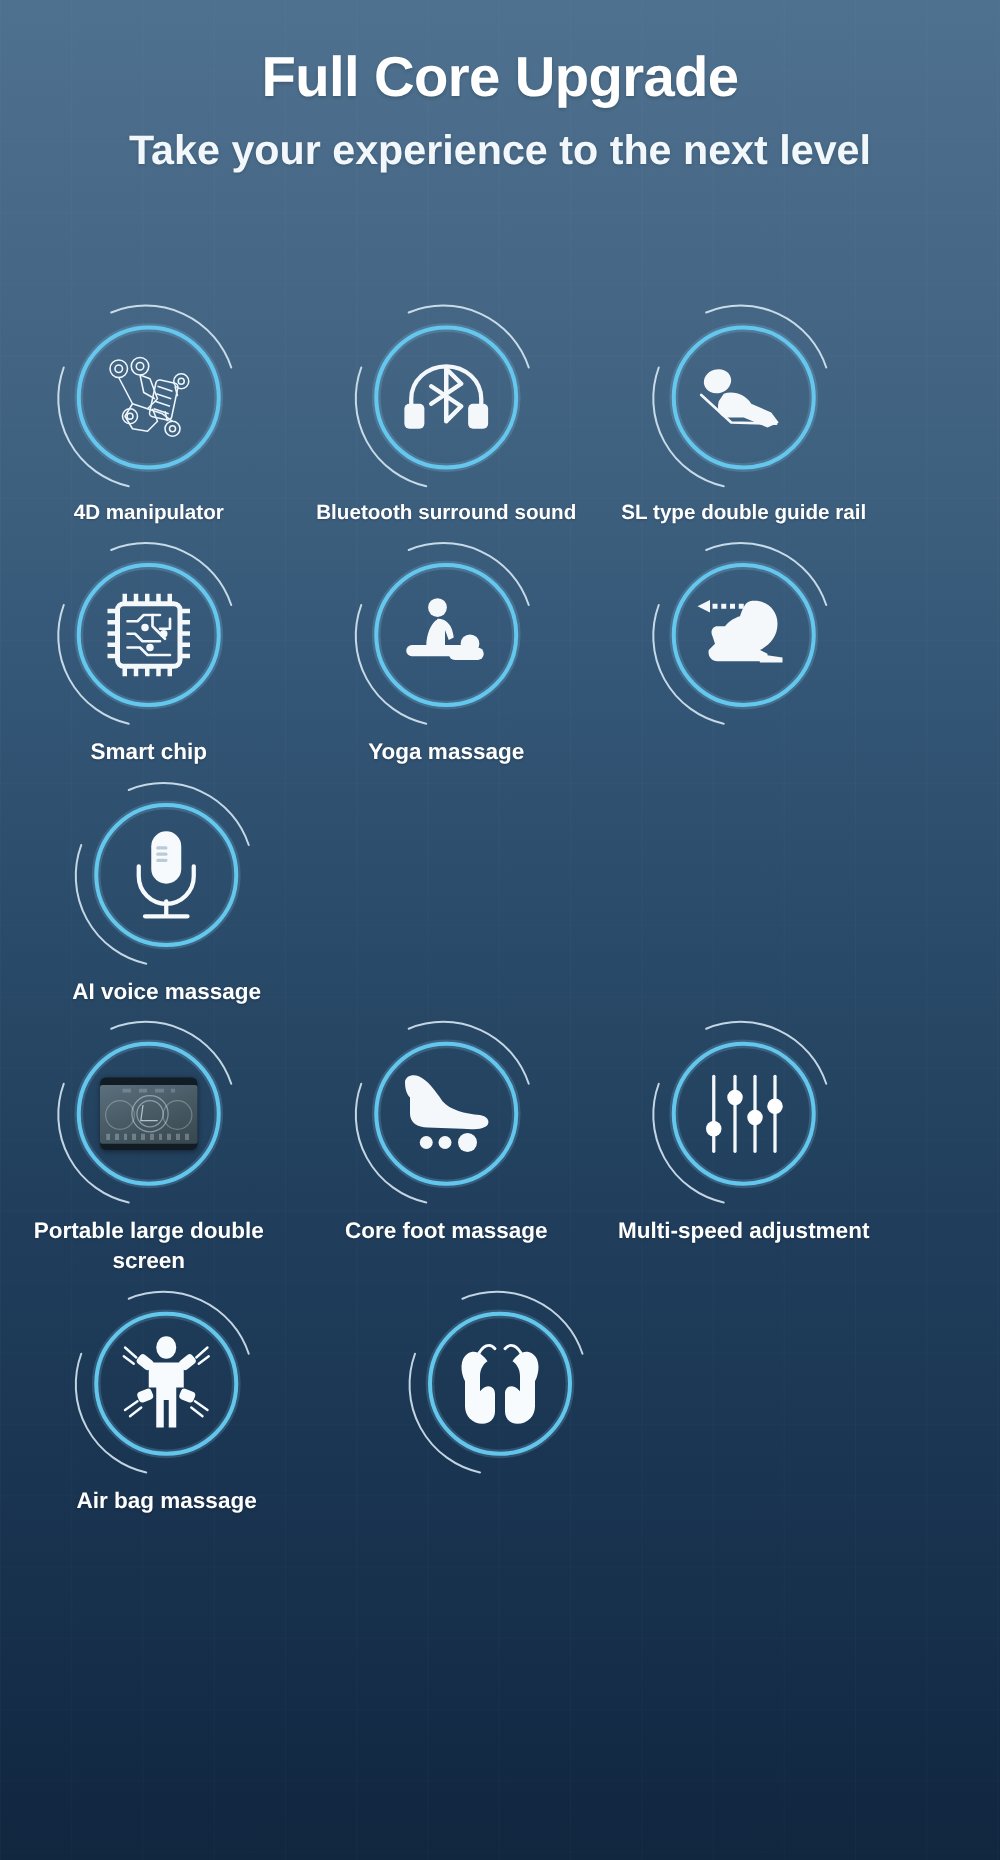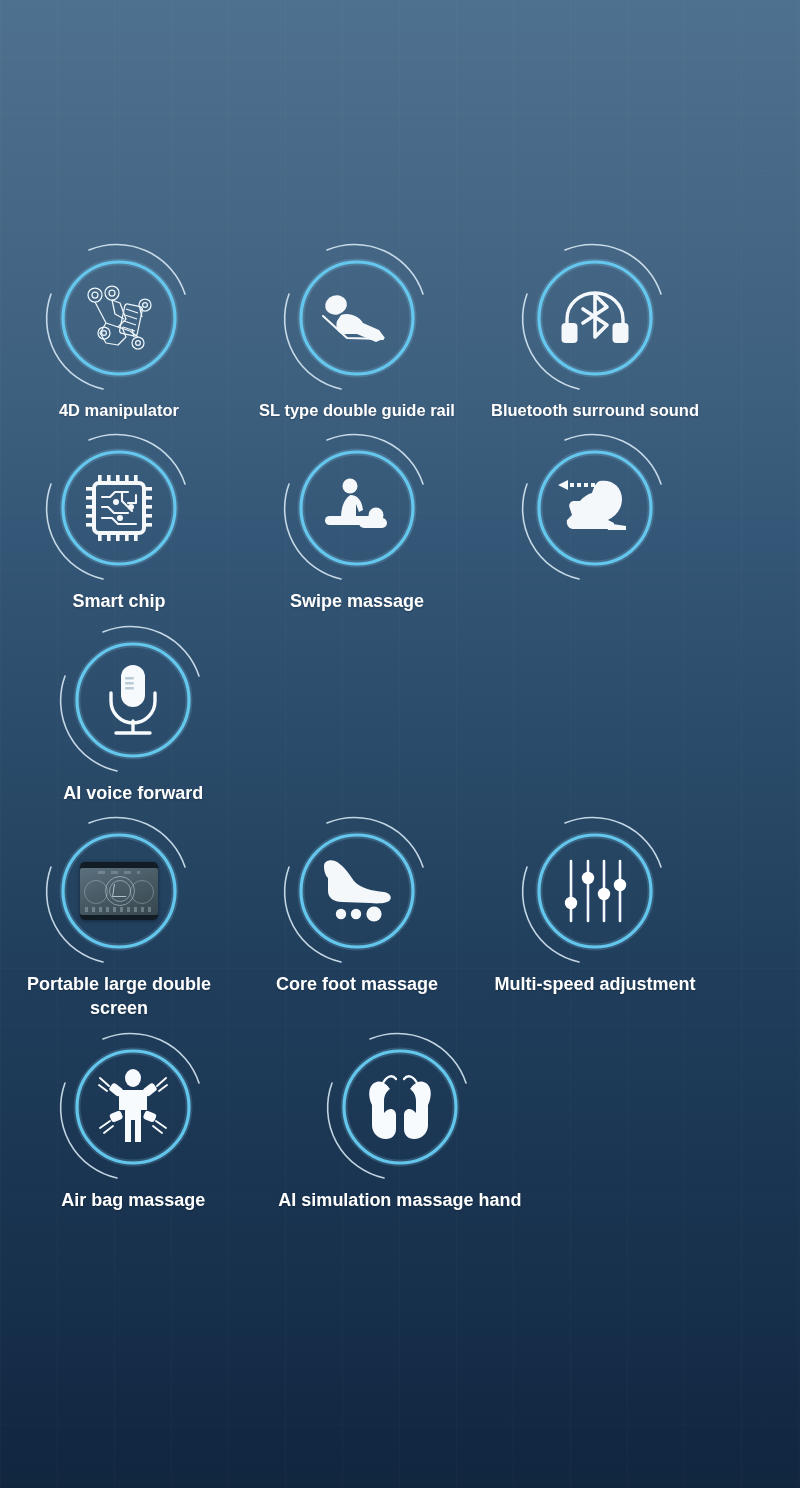--- a/index.html
+++ b/index.html
@@ -102,20 +102,25 @@
   .ts-seat{position:absolute;left:33px;top:16px;width:13px;height:12px;
     border-left:1.5px solid rgba(225,240,250,.7);
     border-bottom:1.5px solid rgba(225,240,250,.7);
     transform:skewX(-8deg);}
 </style>
 </head>
 <body>
 
 <div id="page">
 
+  <div class="header">
+    <h1 class="title">Full Core Upgrade</h1>
+    <p class="subtitle">Take your experience
+to the next level</p>
+  </div>
 
   <div class="grid">
 
     <div class="row r1">
 
       <div class="cell">
         <div class="ringwrap">
           <svg class="deco" viewBox="0 0 172 172">
             <circle cx="86" cy="86" r="56" fill="none" stroke="#5ec8ef" stroke-width="3.2" opacity=".95"></circle>
             <circle cx="86" cy="86" r="56" fill="none" stroke="#8fe0ff" stroke-width="7" opacity=".18"></circle>
@@ -151,50 +156,50 @@
 
       <div class="cell">
         <div class="ringwrap">
           <svg class="deco" viewBox="0 0 172 172">
             <circle cx="86" cy="86" r="56" fill="none" stroke="#5ec8ef" stroke-width="3.2" opacity=".95"></circle>
             <circle cx="86" cy="86" r="56" fill="none" stroke="#8fe0ff" stroke-width="7" opacity=".18"></circle>
             <path d="M 56 18 A 72 72 0 0 1 152 62" fill="none" stroke="#dff0fa" stroke-width="1.6" opacity=".85" stroke-linecap="round"></path>
             <path d="M 18 62 A 72 72 0 0 0 70 157" fill="none" stroke="#dff0fa" stroke-width="1.6" opacity=".85" stroke-linecap="round"></path>
           </svg>
           <div class="iconbox">
-            <svg width="76" height="56" viewBox="0 0 76 56">
-              <g fill="#f4f8fb">
-                <ellipse cx="17" cy="15" rx="11" ry="9.5" transform="rotate(-16 17 15)"></ellipse>
-                <path d="M22 25 C30 22 40 26 44 33 L60 40 L66 48 L57 52 L38 44 L25 44 C19 44 16 38 18 31 Z"></path>
-              </g>
-              <path d="M4 26 L28 48 L64 49" fill="none" stroke="#f4f8fb" stroke-width="2.1" stroke-linecap="round" stroke-linejoin="round"></path>
-            </svg>
-          </div>
-        </div>
-        <div class="label">SL type double guide rail</div>
-      </div>
-
-      <div class="cell">
-        <div class="ringwrap">
-          <svg class="deco" viewBox="0 0 172 172">
-            <circle cx="86" cy="86" r="56" fill="none" stroke="#5ec8ef" stroke-width="3.2" opacity=".95"></circle>
-            <circle cx="86" cy="86" r="56" fill="none" stroke="#8fe0ff" stroke-width="7" opacity=".18"></circle>
-            <path d="M 56 18 A 72 72 0 0 1 152 62" fill="none" stroke="#dff0fa" stroke-width="1.6" opacity=".85" stroke-linecap="round"></path>
-            <path d="M 18 62 A 72 72 0 0 0 70 157" fill="none" stroke="#dff0fa" stroke-width="1.6" opacity=".85" stroke-linecap="round"></path>
-          </svg>
-          <div class="iconbox">
             <svg width="72" height="62" viewBox="0 0 72 62">
               <path d="M8 48 L8 32 A28 26 0 0 1 64 32 L64 48" fill="none" stroke="#f4f8fb" stroke-width="3.4" stroke-linecap="round"></path>
               <rect x="2.5" y="36" width="16" height="20" rx="4" fill="#f4f8fb"></rect>
               <rect x="53.5" y="36" width="16" height="20" rx="4" fill="#f4f8fb"></rect>
               <path d="M36 8 L36 50 M36 8 L48 20 L24 36 M36 50 L48 38 L24 22" fill="none" stroke="#f4f8fb" stroke-width="3.6" stroke-linejoin="round" stroke-linecap="round"></path>
             </svg>
           </div>
         </div>
         <div class="label">Bluetooth surround sound</div>
+      </div>
+
+      <div class="cell">
+        <div class="ringwrap">
+          <svg class="deco" viewBox="0 0 172 172">
+            <circle cx="86" cy="86" r="56" fill="none" stroke="#5ec8ef" stroke-width="3.2" opacity=".95"></circle>
+            <circle cx="86" cy="86" r="56" fill="none" stroke="#8fe0ff" stroke-width="7" opacity=".18"></circle>
+            <path d="M 56 18 A 72 72 0 0 1 152 62" fill="none" stroke="#dff0fa" stroke-width="1.6" opacity=".85" stroke-linecap="round"></path>
+            <path d="M 18 62 A 72 72 0 0 0 70 157" fill="none" stroke="#dff0fa" stroke-width="1.6" opacity=".85" stroke-linecap="round"></path>
+          </svg>
+          <div class="iconbox">
+            <svg width="76" height="56" viewBox="0 0 76 56">
+              <g fill="#f4f8fb">
+                <ellipse cx="17" cy="15" rx="11" ry="9.5" transform="rotate(-16 17 15)"></ellipse>
+                <path d="M22 25 C30 22 40 26 44 33 L60 40 L66 48 L57 52 L38 44 L25 44 C19 44 16 38 18 31 Z"></path>
+              </g>
+              <path d="M4 26 L28 48 L64 49" fill="none" stroke="#f4f8fb" stroke-width="2.1" stroke-linecap="round" stroke-linejoin="round"></path>
+            </svg>
+          </div>
+        </div>
+        <div class="label">SL type double guide rail</div>
       </div>
     </div>
 
     <div class="row r2">
 
       <div class="cell">
         <div class="ringwrap">
           <svg class="deco" viewBox="0 0 172 172">
             <circle cx="86" cy="86" r="56" fill="none" stroke="#5ec8ef" stroke-width="3.2" opacity=".95"></circle>
             <circle cx="86" cy="86" r="56" fill="none" stroke="#8fe0ff" stroke-width="7" opacity=".18"></circle>
@@ -259,21 +264,21 @@
                 <path d="M31 18 C39 18 43 24 44 33 L40 35 L37 27 L37 40 L24 40 L28 24 Z"></path>
                 <path d="M22 40 C22 30 26 22 30 19 L33 21 C29 26 26 33 26 40 Z"></path>
                 <rect x="6" y="39" width="48" height="9" rx="4.5"></rect>
                 <path d="M36 40 L40 44 L46 50 L59 50 L59 41 L47 41 Z"></path>
                 <rect x="40" y="41" width="28" height="10" rx="5"></rect>
                 <circle cx="57" cy="38" r="7.5"></circle>
               </g>
             </svg>
           </div>
         </div>
-        <div class="label">Swipe massage</div>
+        <div class="label">Yoga massage</div>
       </div>
 
       <div class="cell">
         <div class="ringwrap">
           <svg class="deco" viewBox="0 0 172 172">
             <circle cx="86" cy="86" r="56" fill="none" stroke="#5ec8ef" stroke-width="3.2" opacity=".95"></circle>
             <circle cx="86" cy="86" r="56" fill="none" stroke="#8fe0ff" stroke-width="7" opacity=".18"></circle>
             <path d="M 56 18 A 72 72 0 0 1 152 62" fill="none" stroke="#dff0fa" stroke-width="1.6" opacity=".85" stroke-linecap="round"></path>
             <path d="M 18 62 A 72 72 0 0 0 70 157" fill="none" stroke="#dff0fa" stroke-width="1.6" opacity=".85" stroke-linecap="round"></path>
           </svg>
@@ -310,21 +315,21 @@
               <g fill="#b9cbd6">
                 <rect x="22" y="14" width="9" height="2.6" rx="1.3"></rect>
                 <rect x="22" y="19" width="9" height="2.6" rx="1.3"></rect>
                 <rect x="22" y="24" width="9" height="2.6" rx="1.3"></rect>
               </g>
               <path d="M8 30 L8 38 A22 22 0 0 0 52 38 L52 30" fill="none" stroke="#f7fafc" stroke-width="3.4" stroke-linecap="round"></path>
               <path d="M30 58 L30 70 M13 70 L47 70" fill="none" stroke="#f7fafc" stroke-width="3.4" stroke-linecap="round"></path>
             </svg>
           </div>
         </div>
-        <div class="label">AI voice forward</div>
+        <div class="label">AI voice massage</div>
       </div>
 
 
     </div>
 
     <div class="row r4">
 
       <div class="cell">
         <div class="ringwrap">
           <svg class="deco" viewBox="0 0 172 172">
@@ -451,19 +456,18 @@
                 <path d="M30 18 C26 12 20 8 14 12 C8 16 8 26 12 34 L12 54 C12 62 18 68 26 68 C32 68 36 64 36 58 L36 44 C36 38 30 36 26 40 L24 42 L24 30 C24 24 27 20 30 18 Z"></path>
                 <path d="M50 18 C54 12 60 8 66 12 C72 16 72 26 68 34 L68 54 C68 62 62 68 54 68 C48 68 44 64 44 58 L44 44 C44 38 50 36 54 40 L56 42 L56 30 C56 24 53 20 50 18 Z"></path>
               </g>
               <g fill="none" stroke="#f8fbfd" stroke-width="2.3" stroke-linecap="round">
                 <path d="M22 14 C26 5 32 3 36 8"></path>
                 <path d="M58 14 C54 5 48 3 44 8"></path>
               </g>
             </svg>
           </div>
         </div>
-        <div class="label">AI simulation massage hand</div>
       </div>
 
     </div>
 
   </div>
 </div>
 
 </body></html>

